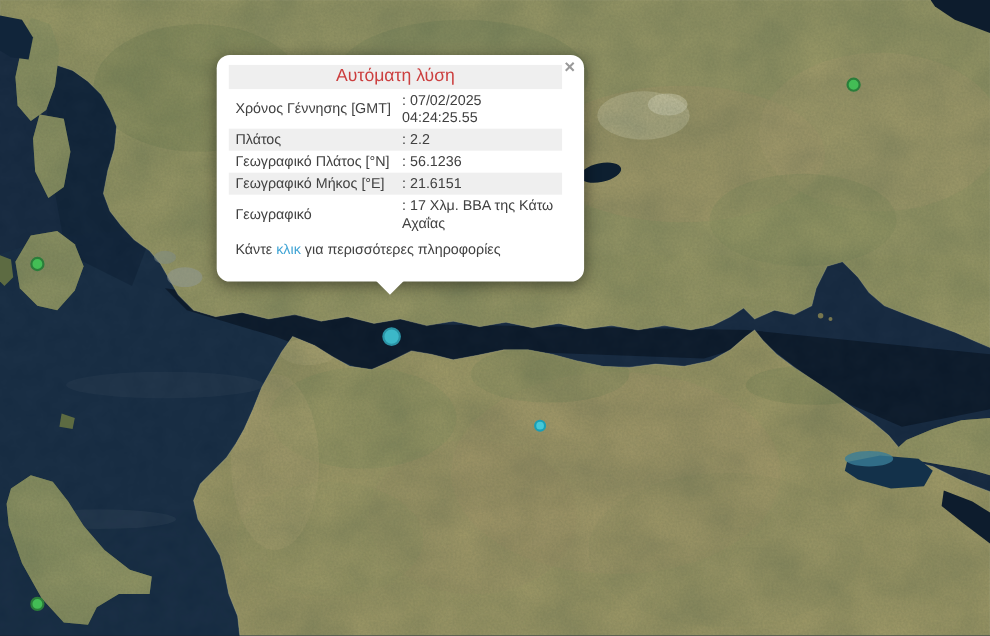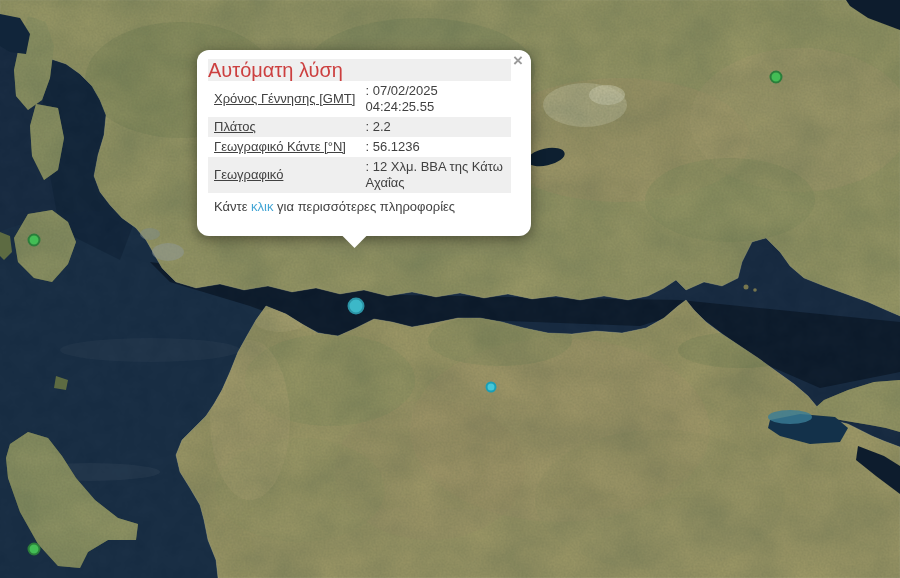--- a/index.html
+++ b/index.html
@@ -34,23 +34,23 @@
     text-decoration:none;cursor:pointer;
   }
   .info-table{
     border-collapse:collapse;width:100%;
     font-size:13px;line-height:16px;color:#414141;
     table-layout:fixed;
   }
   .info-table td{padding:2px 4px 2px 6px;vertical-align:middle;word-wrap:break-word;}
   .info-table tr:nth-child(odd) td{background:#efefef;}
   .info-table td.title{
-    font-size:20px;padding:3px 0;margin-top:28px;
+    text-align:center;font-size:16px;padding:3px 0;margin-top:28px;
   }
-  .info-table td.lbl{width:138px;text-decoration:underline;}
+  .info-table td.lbl{width:138px;}
   .popup-footer{
     font-size:13px;line-height:16px;color:#414141;
     margin:6px 0 13px 6px;white-space:nowrap;
   }
   .popup-footer a{text-decoration:none;cursor:pointer;}
 </style>
 </head>
 <body>
 
 <div class="stage">
@@ -157,25 +157,29 @@
           </tr>
           <tr>
             <td class="lbl">Χρόνος Γέννησης [GMT]</td>
             <td class="val">: 07/02/2025 04:24:25.55</td>
           </tr>
           <tr>
             <td class="lbl">Πλάτος</td>
             <td class="val">: 2.2</td>
           </tr>
           <tr>
-            <td class="lbl">Γεωγραφικό Κάντε [°N]</td>
+            <td class="lbl">Γεωγραφικό Πλάτος [°N]</td>
             <td class="val">: 56.1236</td>
           </tr>
           <tr>
+            <td class="lbl">Γεωγραφικό Μήκος [°E]</td>
+            <td class="val">: 21.6151</td>
+          </tr>
+          <tr>
             <td class="lbl">Γεωγραφικό</td>
-            <td class="val">: 12 Χλμ. ΒΒΑ της Κάτω Αχαΐας</td>
+            <td class="val">: 17 Χλμ. ΒΒΑ της Κάτω Αχαΐας</td>
           </tr>
         </tbody>
       </table>
       <div class="popup-footer"><span>Κάντε</span> <a style="color: rgb(66, 165, 213);">κλικ</a> <span>για περισσότερες πληροφορίες</span></div>
     </div>
   </div>
 </div>
 
 </body></html>

